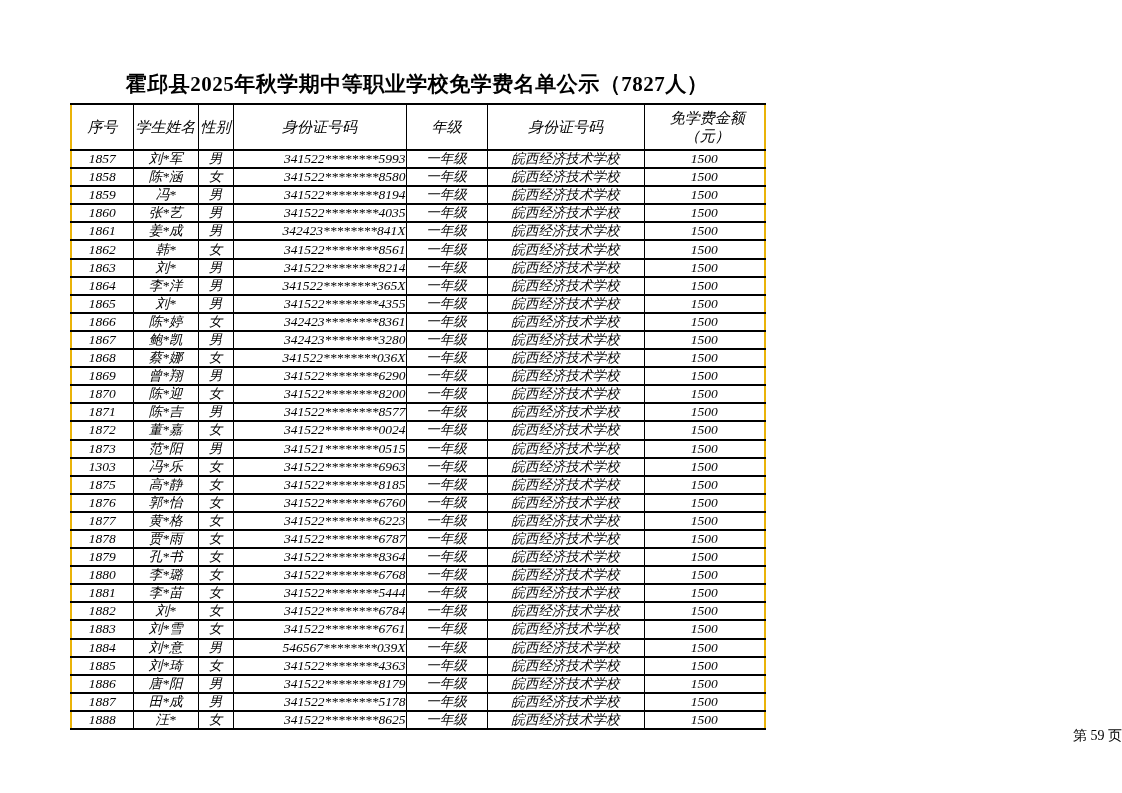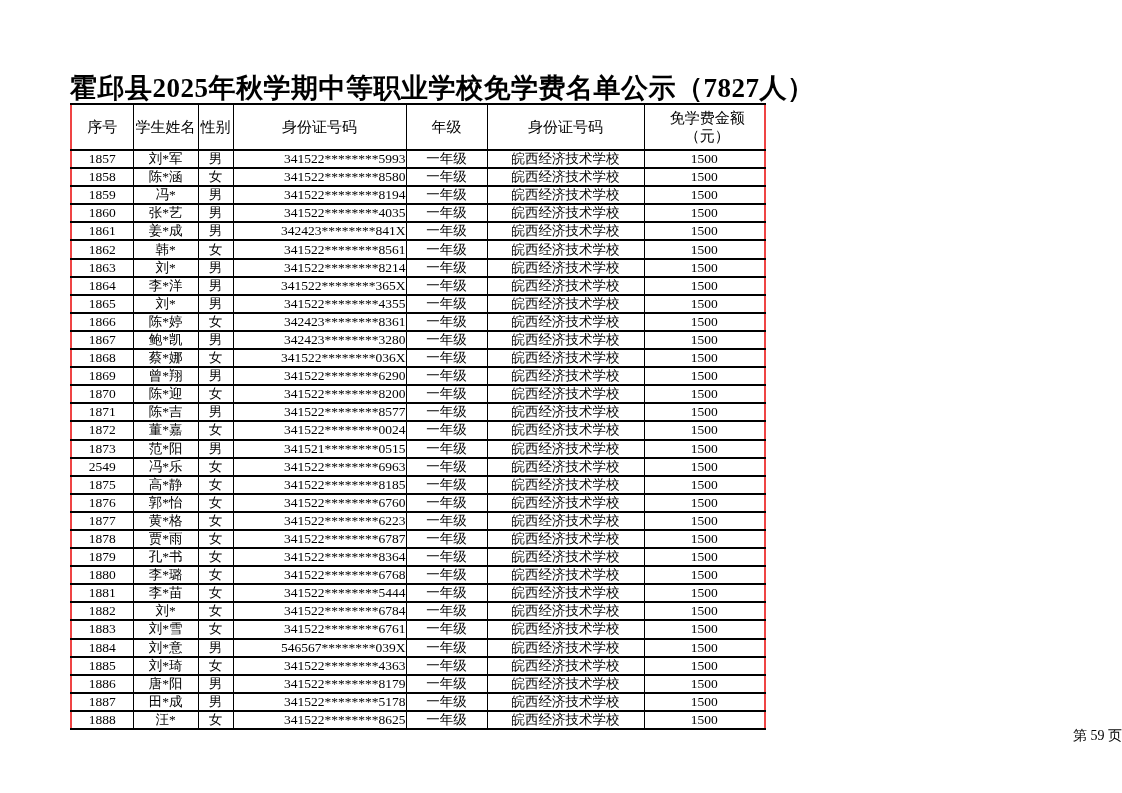--- a/index.html
+++ b/index.html
@@ -17,21 +17,21 @@
     width: 1122px;
     height: 793px;
     background: #ffffff;
   }
   .doc-title {
     position: absolute;
     top: 70px;
     left: 70px;
     width: 694px;
     text-align: center;
-    font-size: 27px;
+    font-size: 21px;
     font-weight: bold;
     letter-spacing: 0.5px;
     white-space: nowrap;
   }
   table.roster {
     position: absolute;
     top: 103px;
     left: 70px;
     width: 694px;
     border-collapse: collapse;
@@ -40,21 +40,22 @@
   table.roster th, table.roster td {
     border-left: 1px solid #000;
     border-right: 1px solid #000;
     border-top: 2px solid #000;
     border-bottom: 2px solid #000;
     padding: 0;
     overflow: hidden;
     white-space: nowrap;
   }
   table.roster {
-    border: 2px solid #ef4444;
+    border: 2px solid #eab308;
+    font-style: italic;
   }
   table.roster th {
     height: 44px;
     font-size: 15px;
     font-weight: normal;
     text-align: center;
     vertical-align: middle;
   }
   table.roster th.h-amount {
     text-align: center;
@@ -262,21 +263,21 @@
         <tr>
           <td class="c0">1873</td>
           <td class="c1">范*阳</td>
           <td class="c2">男</td>
           <td class="c3">341521********0515</td>
           <td class="c4">一年级</td>
           <td class="c5">皖西经济技术学校</td>
           <td class="c6">1500</td>
         </tr>
         <tr>
-          <td class="c0">2549</td>
+          <td class="c0">1303</td>
           <td class="c1">冯*乐</td>
           <td class="c2">女</td>
           <td class="c3">341522********6963</td>
           <td class="c4">一年级</td>
           <td class="c5">皖西经济技术学校</td>
           <td class="c6">1500</td>
         </tr>
         <tr>
           <td class="c0">1875</td>
           <td class="c1">高*静</td>

